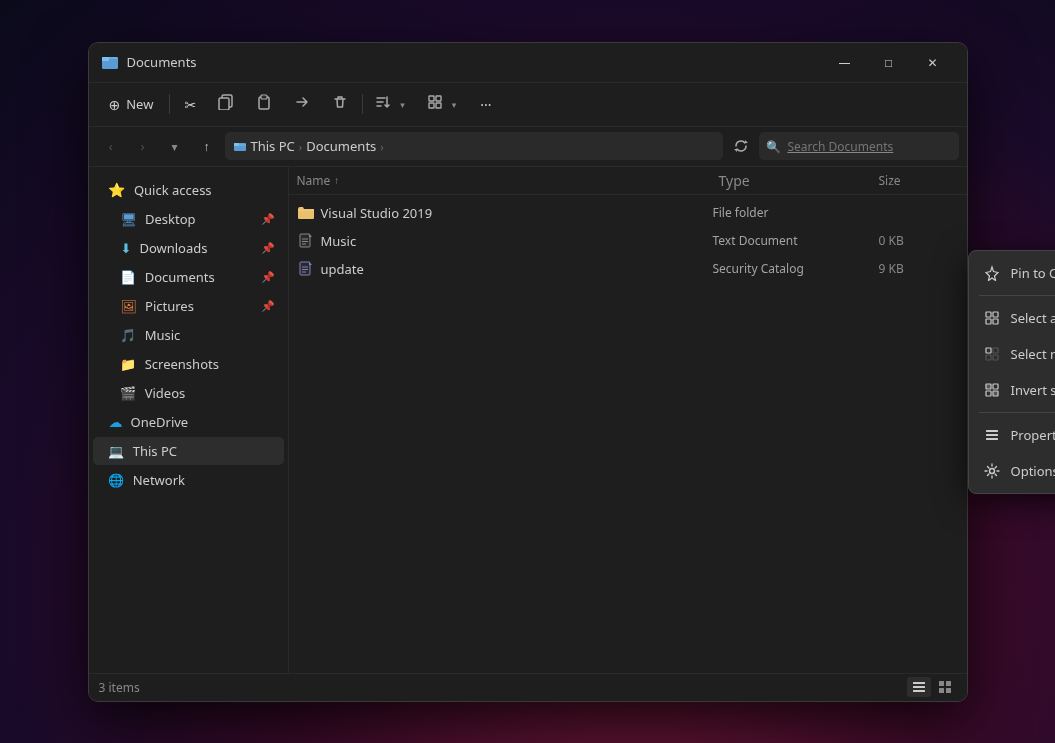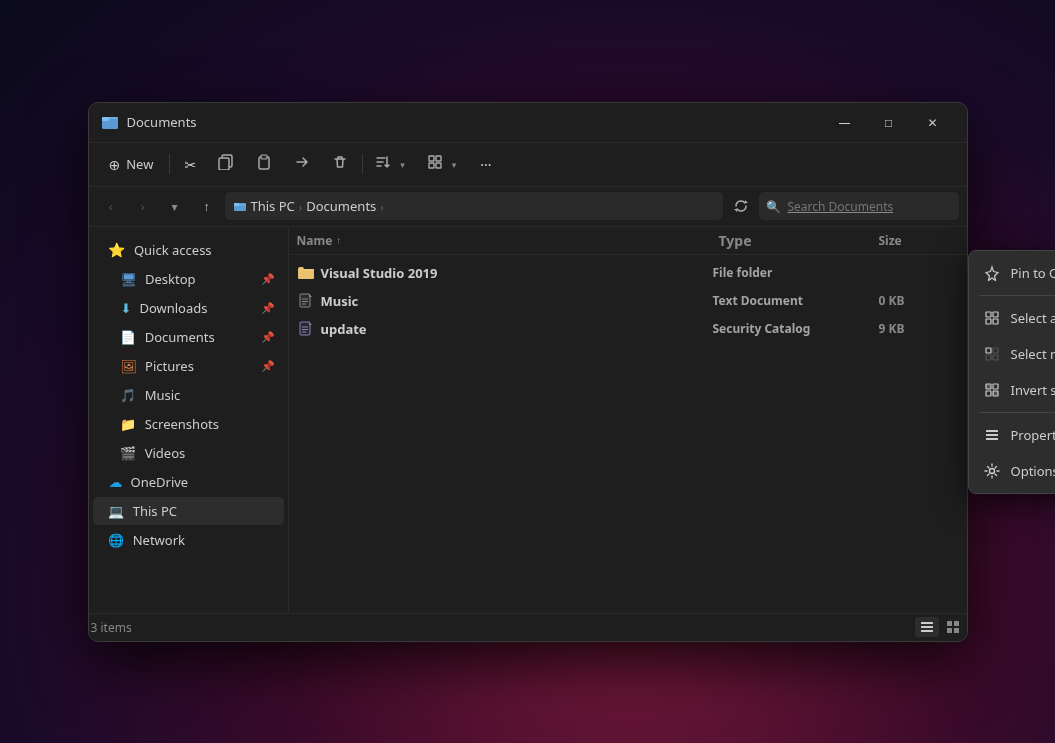--- a/index.html
+++ b/index.html
@@ -8,21 +8,21 @@
       height: 743px;
       background: radial-gradient(ellipse at 60% 80%, #7a1a3a 0%, #3a0a2a 40%, #1a0a2a 70%, #0a0a1a 100%);
       display: flex;
       align-items: center;
       justify-content: center;
       font-family: 'Segoe UI', system-ui, sans-serif;
       overflow: hidden;
     }
     .window {
       width: 880px;
-      height: 540px;
+      height: 660px;
       background: #1e1e1e;
       border-radius: 10px;
       border: 1px solid #3a3a3a;
       display: flex;
       flex-direction: column;
       overflow: hidden;
       box-shadow: 0 20px 60px rgba(0,0,0,0.8);
     }
     
     .titlebar {
@@ -217,21 +217,20 @@
       font-size: 11px;
       opacity: 0.8;
     }
 
     
     .file-list {
       flex: 1;
       display: flex;
       flex-direction: column;
       overflow: hidden;
-      font-weight: bold;
     }
     .file-list-header {
       height: 28px;
       display: flex;
       align-items: center;
       border-bottom: 1px solid #2a2a2a;
       padding: 0 8px;
       flex-shrink: 0;
     }
     .col-name {
@@ -279,21 +278,21 @@
     .file-item .file-type { width: 160px; color: #a3a3a3; font-size: 12px; }
     .file-item .file-size { width: 80px; color: #888; font-size: 12px; }
 
     
     .statusbar {
       height: 28px;
       background: #1e1e1e;
       border-top: 1px solid #2a2a2a;
       display: flex;
       align-items: center;
-      padding: 0 2px;
+      padding: 0 10px;
       flex-shrink: 0;
       justify-content: space-between;
     }
     .status-text {
       font-size: 12px;
       color: #888;
     }
     .view-btns {
       display: flex;
       gap: 2px;

